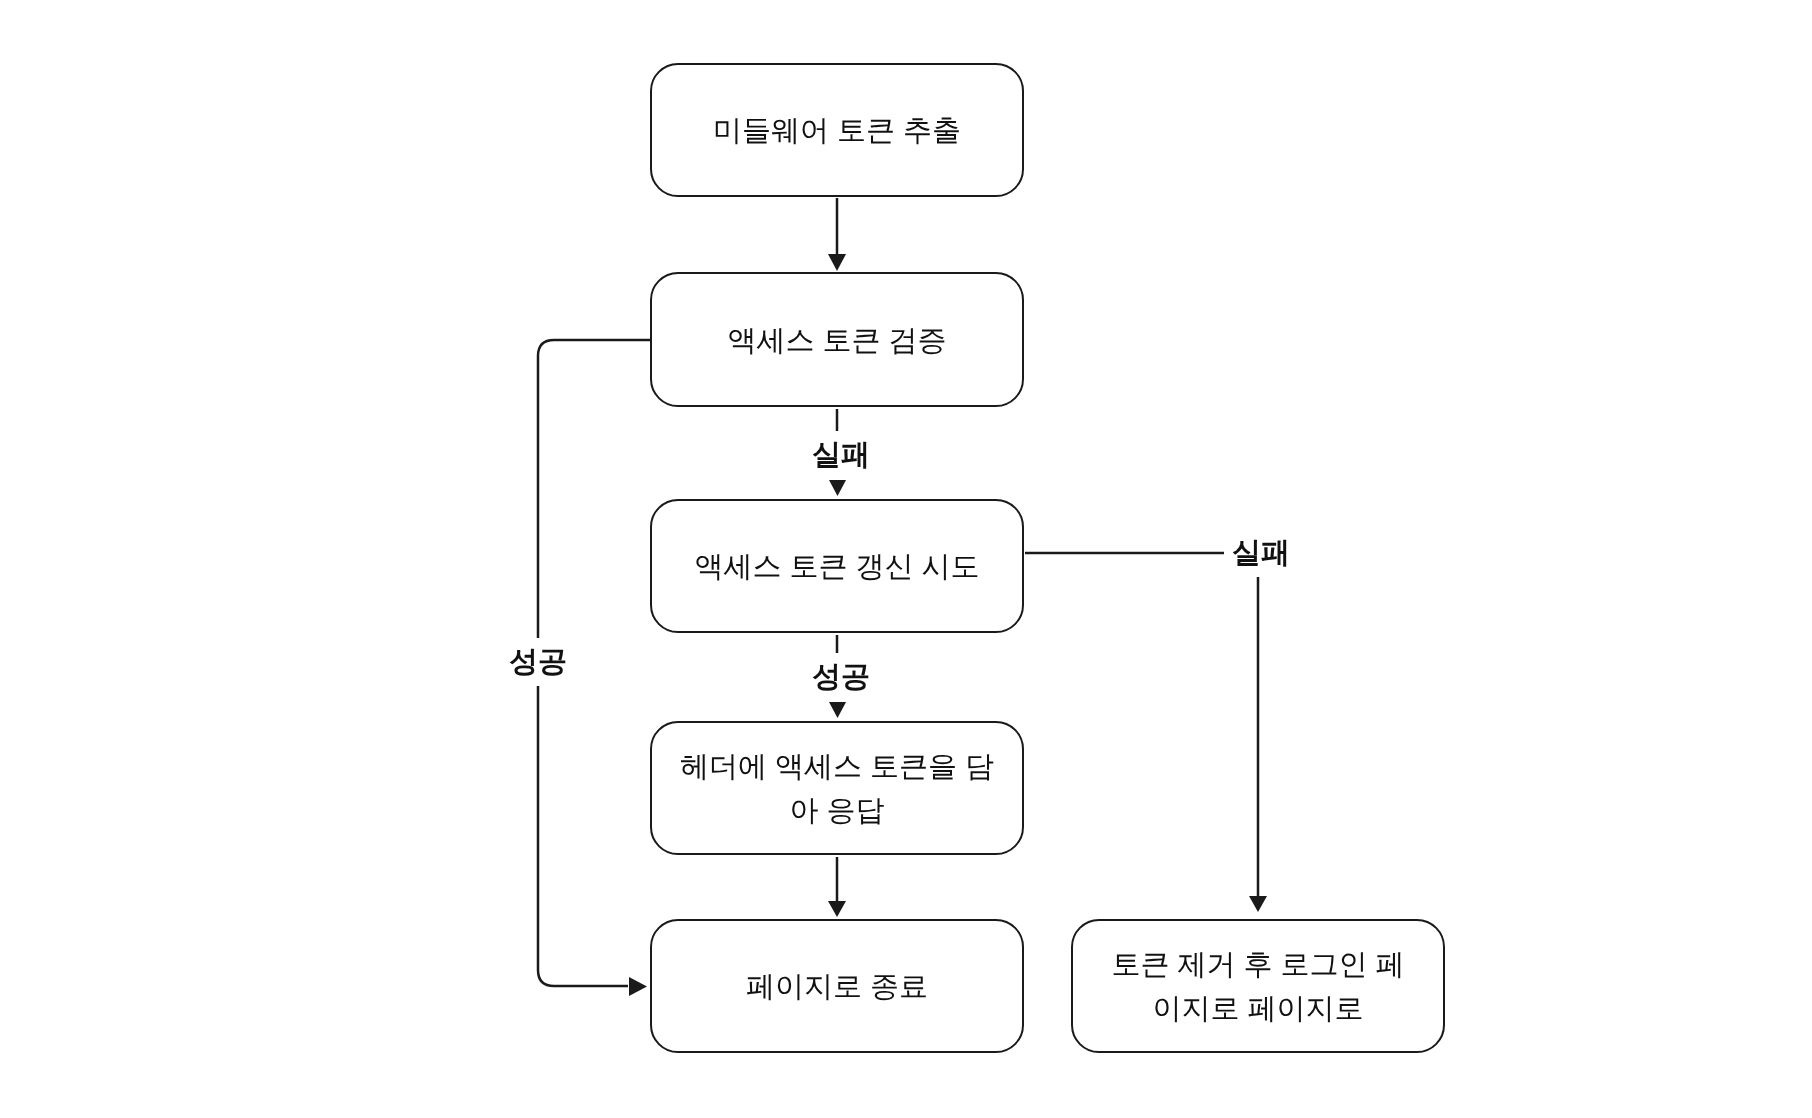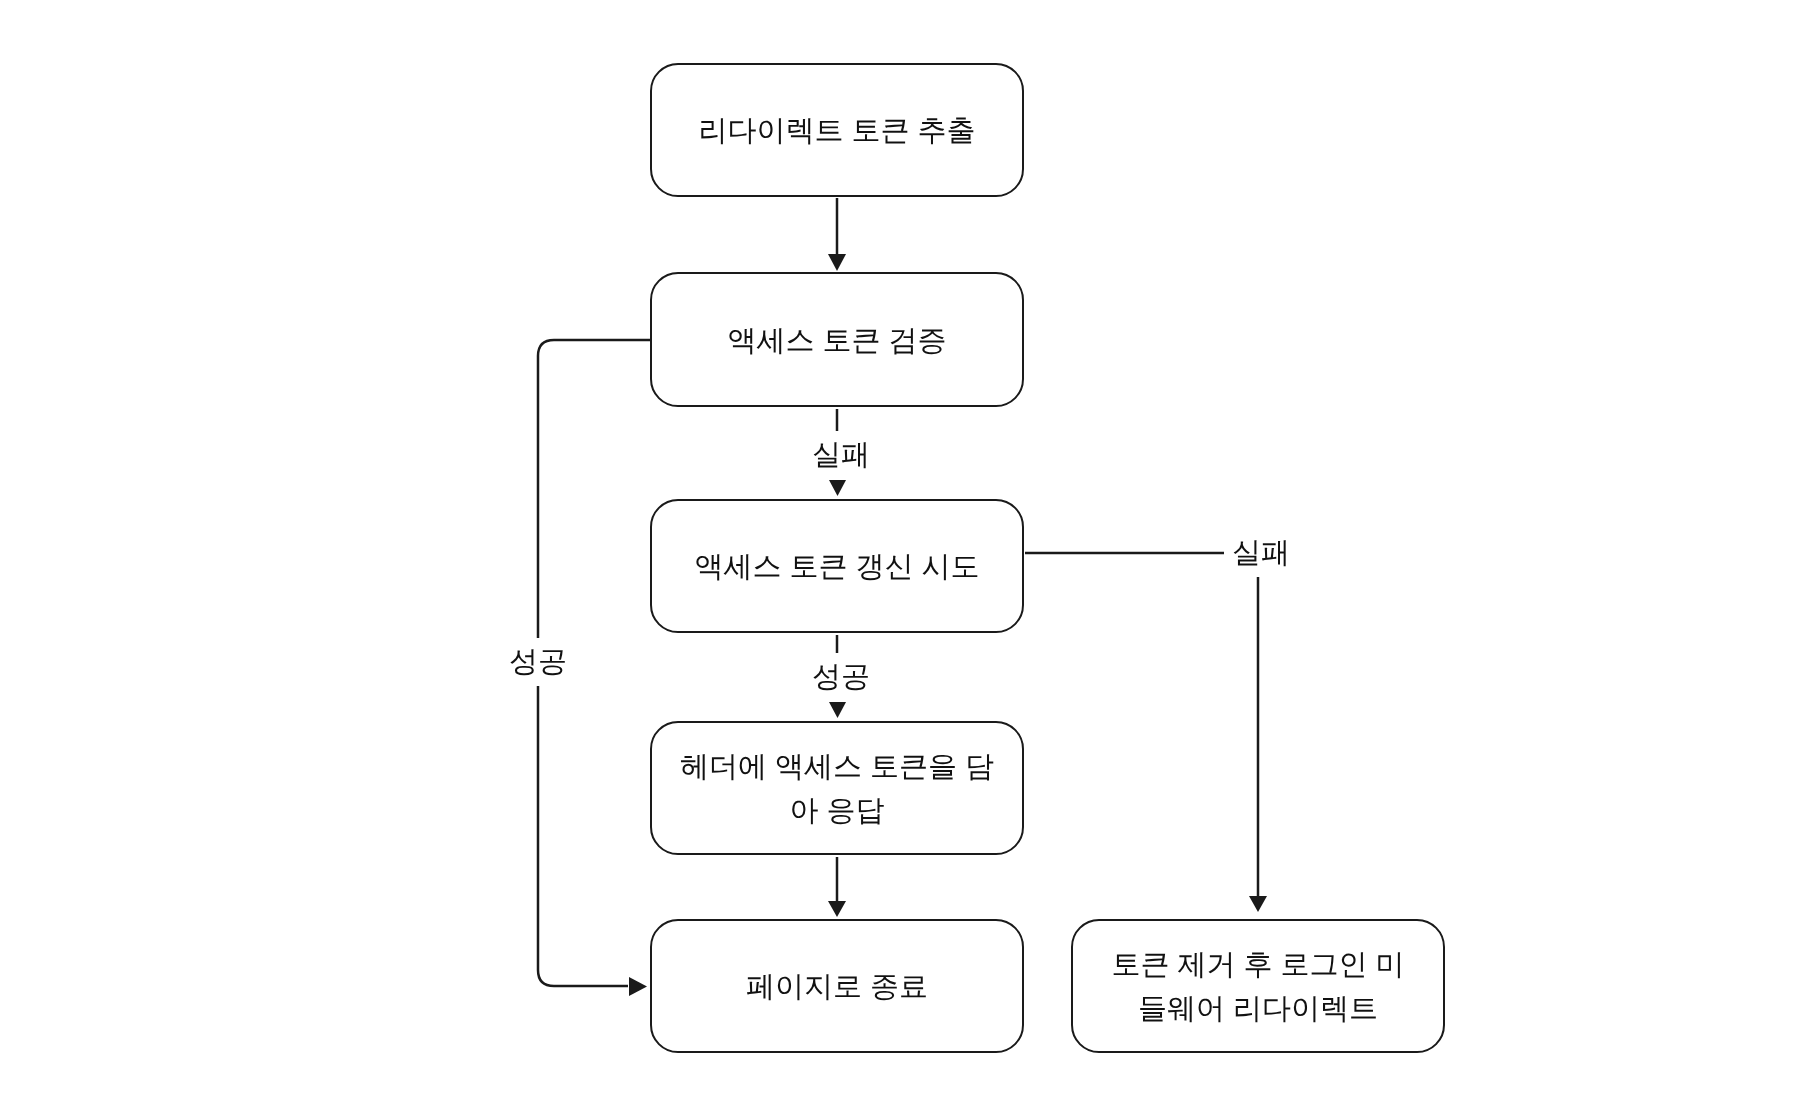--- a/index.html
+++ b/index.html
@@ -46,21 +46,21 @@
     font-weight: 500;
     line-height: 44px;
     padding: 8px 26px;
   }
   .edge-label {
     position: absolute;
     transform: translate(-50%, -50%);
     background: #ffffff;
     padding: 4px 8px;
     font-size: 29px;
-    font-weight: 400;
+    font-weight: 700;
     white-space: nowrap;
   }
   
   #n-extract  { left: 650px;  top: 63px;  width: 374px; height: 134px; }
   #n-verify   { left: 650px;  top: 272px; width: 374px; height: 135px; }
   #n-refresh  { left: 650px;  top: 499px; width: 374px; height: 134px; }
   #n-respond  { left: 650px;  top: 721px; width: 374px; height: 134px; }
   #n-end      { left: 650px;  top: 919px; width: 374px; height: 134px; }
   #n-redirect { left: 1071px; top: 919px; width: 374px; height: 134px; }
   
@@ -89,41 +89,41 @@
     <polygon points="828,901 846,901 837,917"></polygon>
 
     <path d="M 650 340 L 554 340 Q 538 340 538 356 L 538 970 Q 538 986 554 986 L 628 986"></path>
     <polygon points="629,977 629,996 647,986.5"></polygon>
 
     <path d="M 1025 553 L 1258 553 L 1258 896"></path>
     <polygon points="1249,896 1267,896 1258,912"></polygon>
   </svg>
 
   <div class="node" id="n-extract">
-    <span>리다이렉트 토큰 추출</span>
+    <span>미들웨어 토큰 추출</span>
   </div>
 
   <div class="node" id="n-verify">
     <span>액세스 토큰 검증</span>
   </div>
 
   <div class="node" id="n-respond">
     <span>헤더에 액세스 토큰을 담아 응답</span>
   </div>
 
   <div class="node" id="n-refresh">
     <span>액세스 토큰 갱신 시도</span>
   </div>
 
   <div class="node" id="n-end">
     <span>페이지로 종료</span>
   </div>
 
   <div class="node" id="n-redirect">
-    <span>토큰 제거 후 로그인 미들웨어 리다이렉트</span>
+    <span>토큰 제거 후 로그인 페이지로 페이지로</span>
   </div>
 
   <div class="edge-label" id="el-verify-fail">실패</div>
 
   <div class="edge-label" id="el-refresh-ok">성공</div>
 
   <div class="edge-label" id="el-verify-ok">성공</div>
 
   <div class="edge-label" id="el-refresh-fail">실패</div>
 

